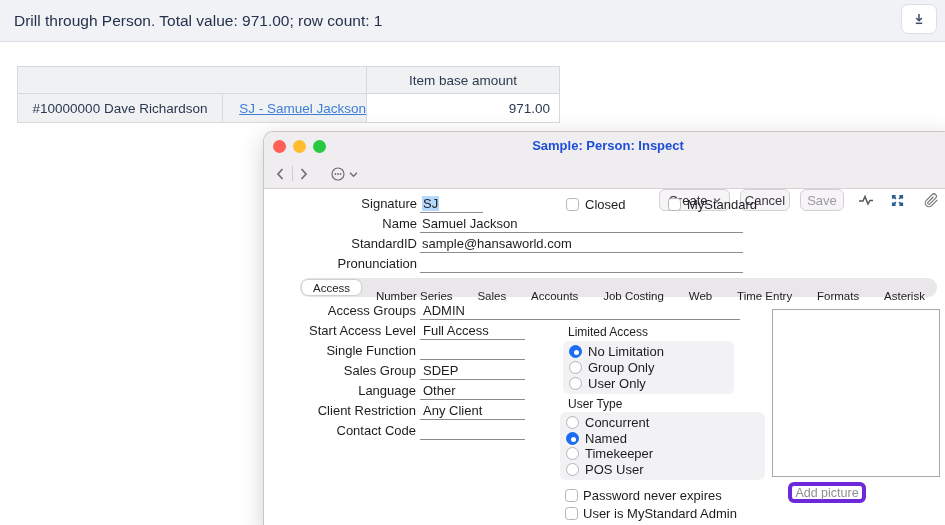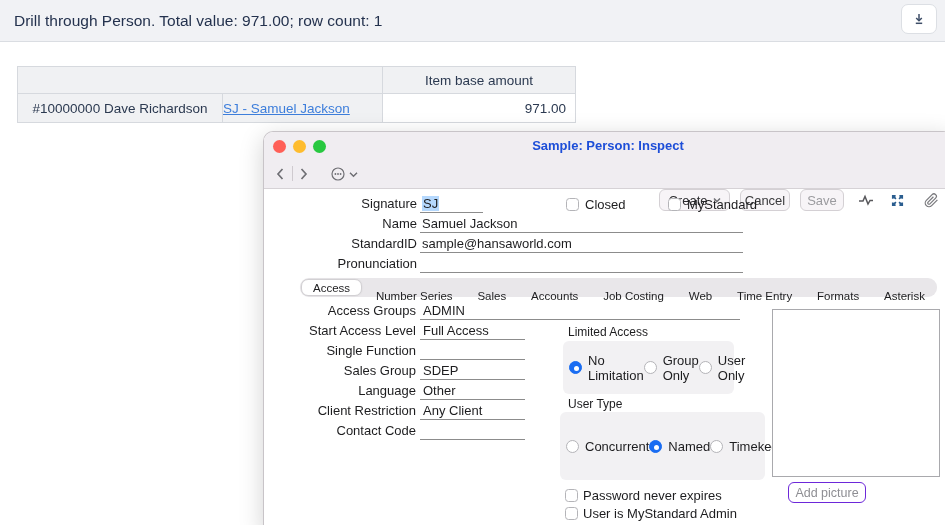--- a/index.html
+++ b/index.html
@@ -24,21 +24,21 @@
   
   .drill-table {
     position:absolute; left:17px; top:66px; border-collapse:collapse;
     font-size:13.5px; color:#2b3950;
   }
   .drill-table td { border:1px solid #d6d9de; }
   .dt-hdr { background:#f0f1f3; height:27px; }
   .dt-hdr-amount { text-align:center; }
   .dt-row td { height:29px; }
   .dt-person { width:205px; background:#f0f1f3; text-align:center; }
-  .dt-link-cell { width:160px; background:#f0f1f3; text-align:left; }
+  .dt-link-cell { width:144px; background:#f0f1f3; text-align:right; }
   .dt-link { color:#3d7edb; text-decoration:underline; cursor:pointer; }
   .dt-amount { width:193px; background:#ffffff; text-align:right; padding-right:9px; }
   
   .window {
     position:absolute; left:263px; top:131px; width:690px; height:400px;
     border-radius:10px 10px 0 0;
     border:1px solid #c8c4c8; border-bottom:none;
     box-shadow:0 6px 24px rgba(0,0,0,.18);
     background:#ffffff; overflow:hidden;
   }
@@ -92,32 +92,32 @@
   }
   .tab.active {
     background:#ffffff; border:1px solid #d2d0d3; border-radius:7px; margin:1px 0;
     box-shadow:0 0 2px rgba(0,0,0,.08);
   }
   .tab.active + .tab::before { display:none; }
   
   .group-label { position:absolute; font-size:12px; color:#1d1d1f; }
   .radio-box {
     position:absolute; background:#f2f1f3; border-radius:6px;
-    display:flex; flex-direction:row; justify-content:space-around; padding:3px 6px;
+    display:flex; flex-direction:column; justify-content:space-around; padding:3px 6px;
   }
   .radio-row { display:flex; align-items:center; gap:6px; cursor:pointer; }
   .radio { width:13px; height:13px; border-radius:50%; border:1px solid #b4b4b8; background:#fff; position:relative; flex:none; }
   .radio.checked { background:#1a6df2; border-color:#1a6df2; }
   .radio.checked::after { content:""; position:absolute; left:4px; top:4px; width:5px; height:5px; border-radius:50%; background:#fff; }
   .radio-label { font-size:13px; color:#1d1d1f; }
   
   .pic-box { position:absolute; left:508px; top:177px; width:168px; height:168px; background:#fff; border:1px solid #a9a9ad; }
   .pic-btn {
     position:absolute; left:524px; top:350px; width:78px; height:21px;
-    background:#ffffff; border:1px solid #6d28d9; border-radius:6px;
+    background:#ffffff; border:4px solid #6d28d9; border-radius:6px;
     font-size:12.5px; color:#8e8e93; display:flex; align-items:center; justify-content:center; cursor:pointer;
     font-family:inherit;
   }
   svg { display:block; }
 </style>
 </head>
 <body>
 
 <div class="topbar">
   <span class="topbar-title">Drill through Person. Total value: 971.00; row count: 1</span>

